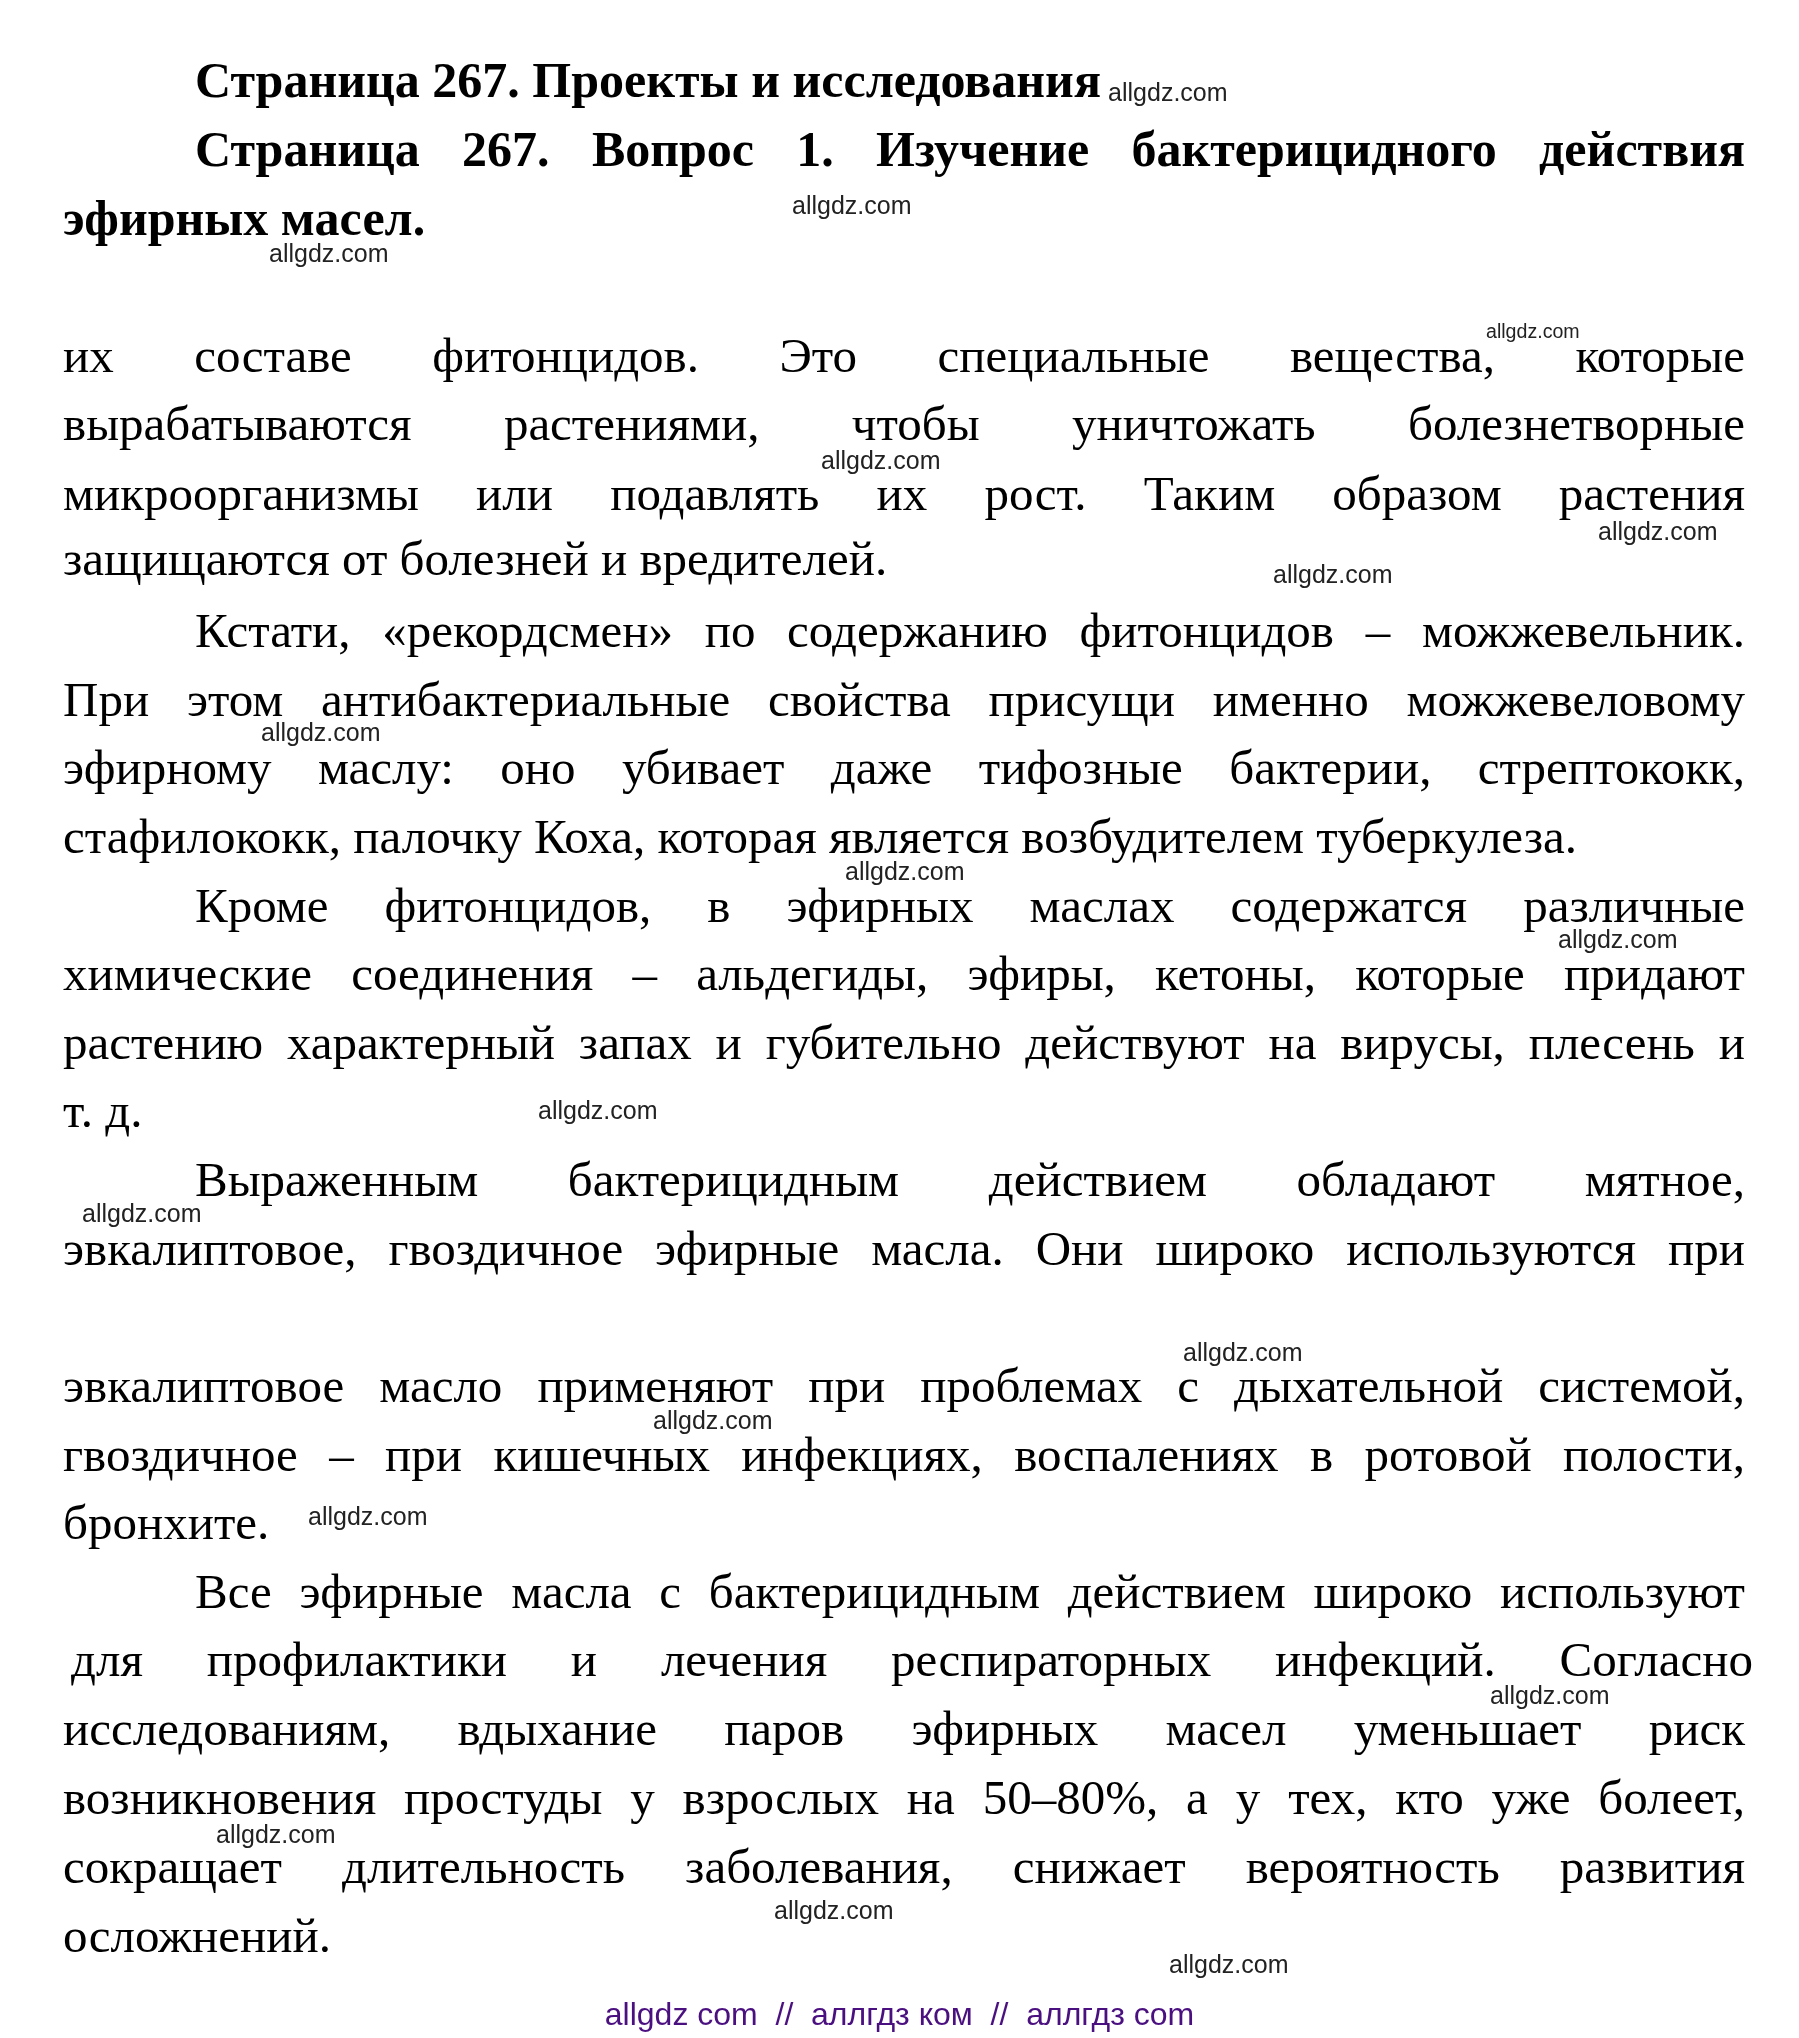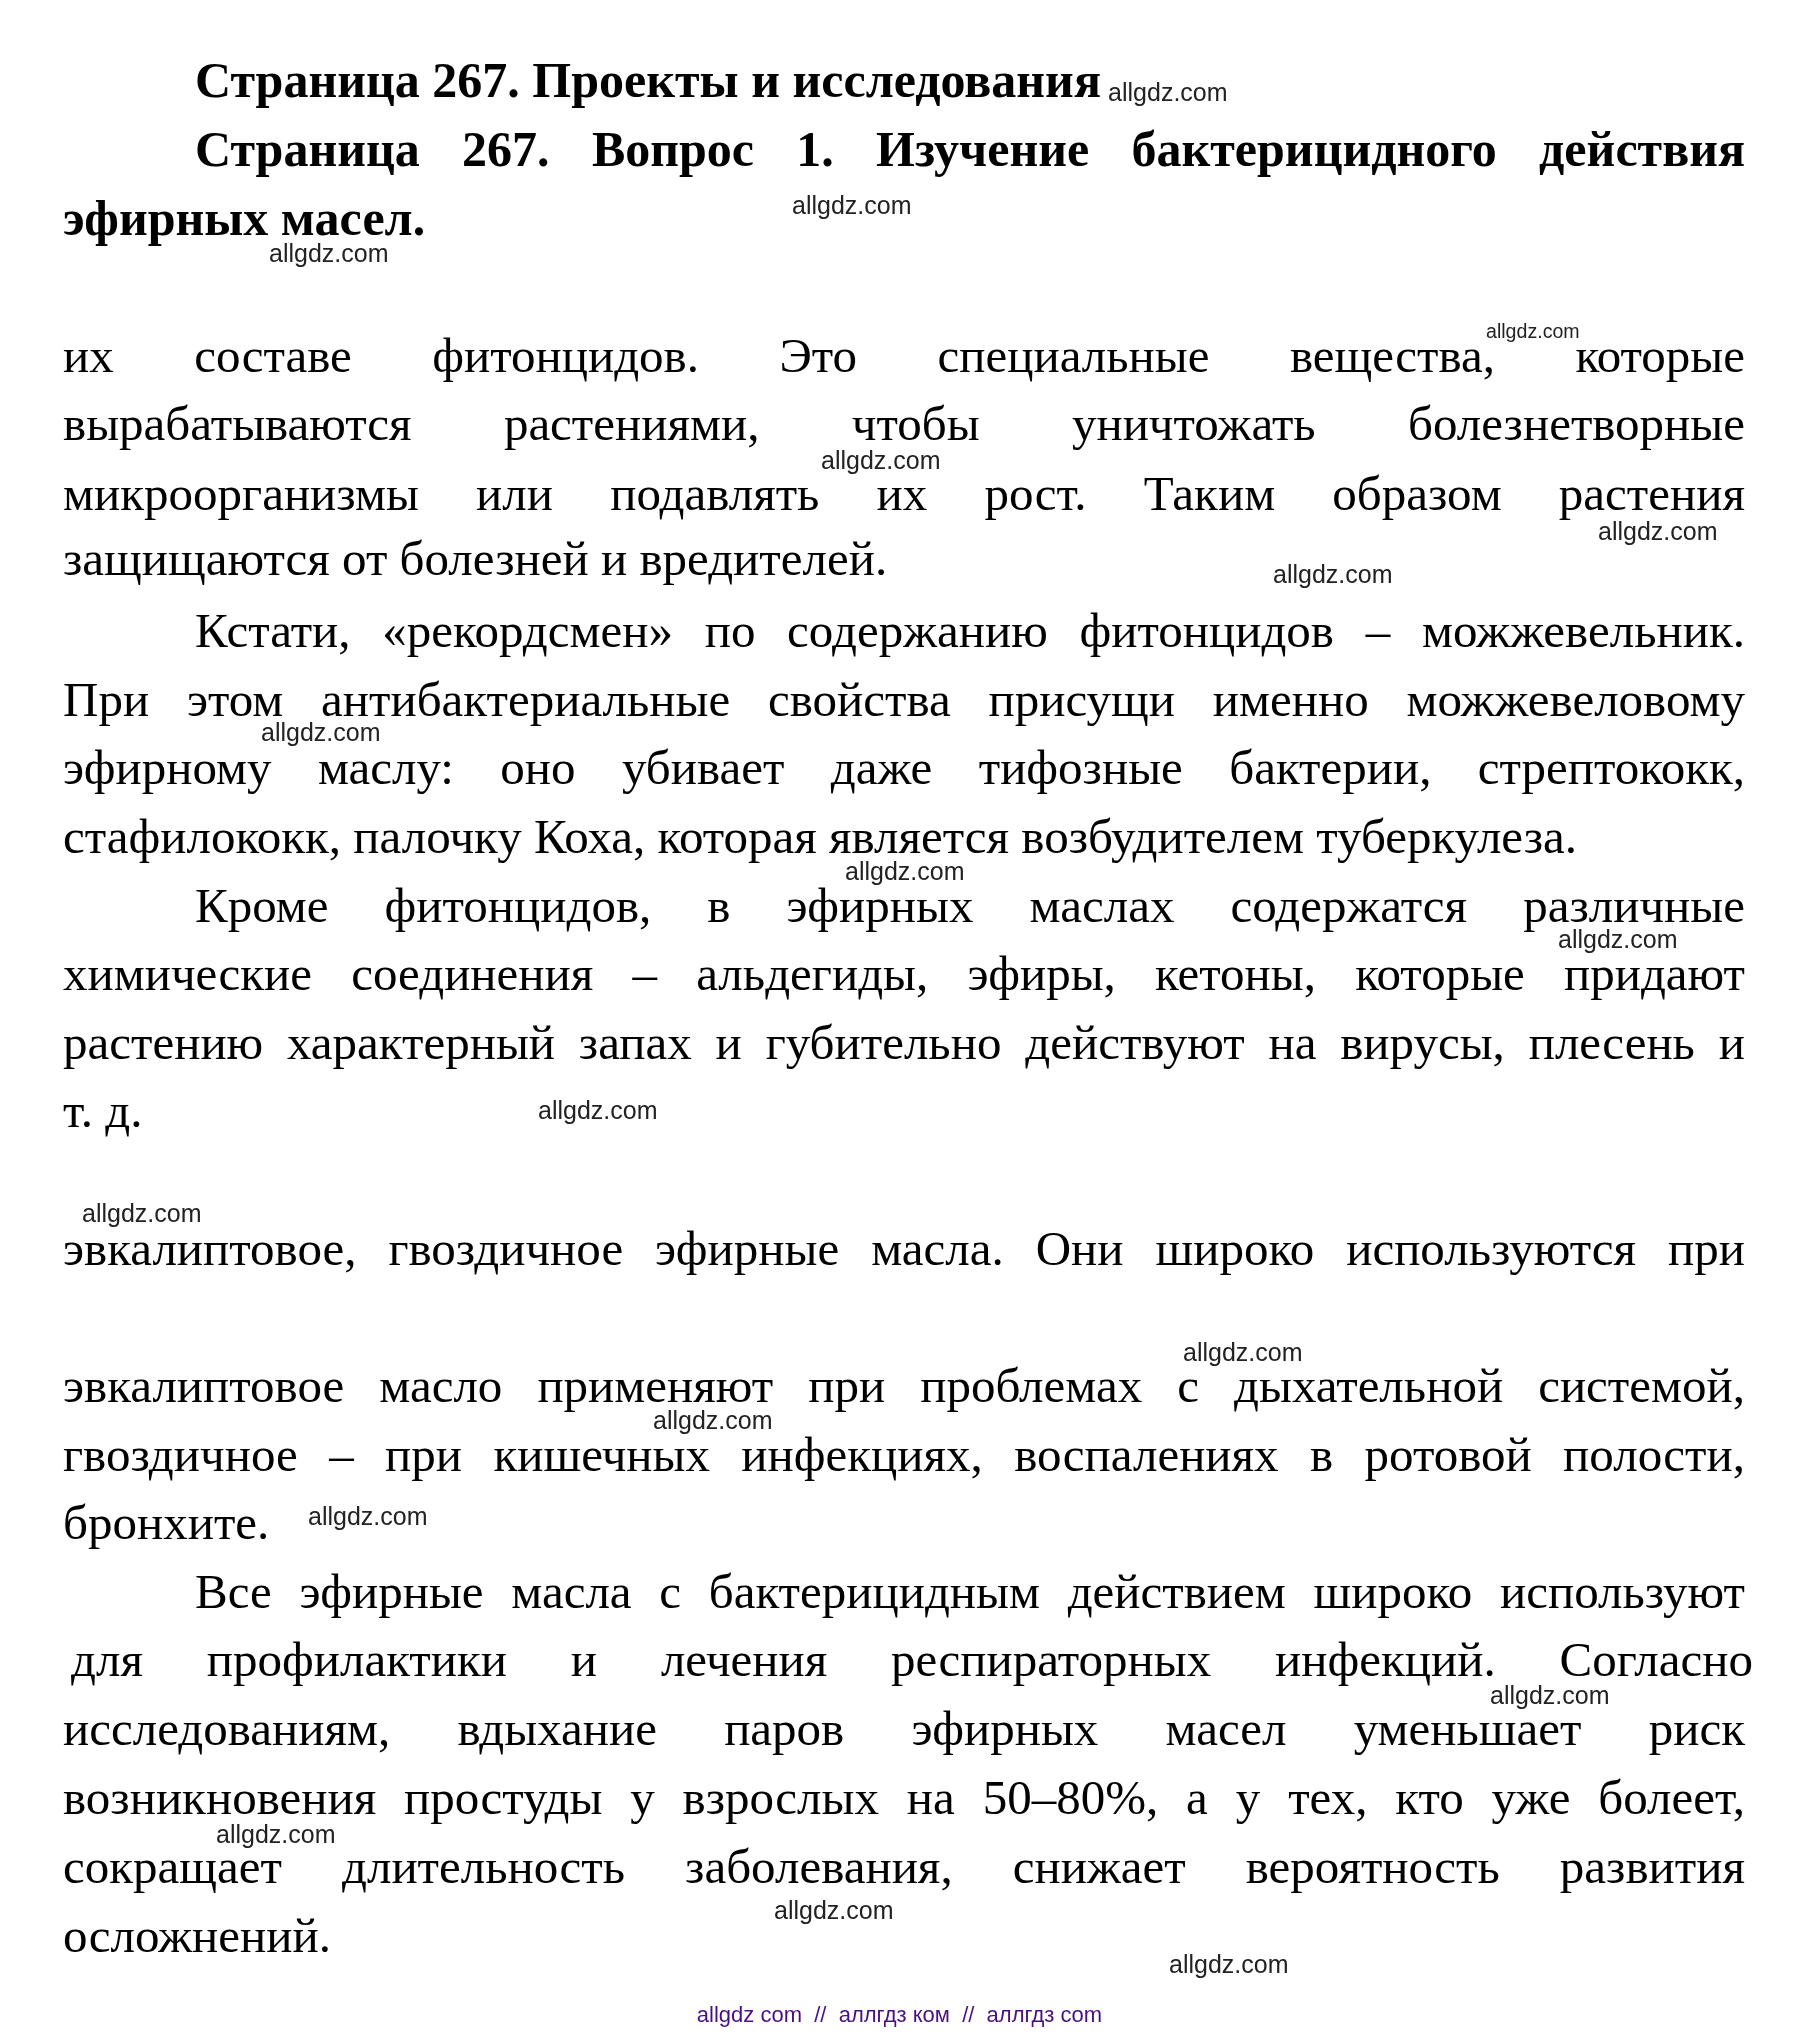--- a/index.html
+++ b/index.html
@@ -6,21 +6,21 @@
   body { width: 1799px; height: 2039px; position: relative; overflow: hidden; }
   .page { position: absolute; left: 0; top: 0; width: 1799px; height: 2039px; background: #fff; }
   .top-banner {
     position: absolute; left: 0; top: 0; width: 1799px; height: 39px;
     text-align: center; line-height: 39px;
     font-family: "Liberation Sans", sans-serif; font-size: 28.5px; color: #22cc22;
   }
   .bottom-banner {
     position: absolute; left: 0; top: 1993px; width: 1799px; height: 43px;
     text-align: center; line-height: 43px; white-space: pre;
-    font-family: "Liberation Sans", sans-serif; font-size: 22px; color: #4b1080;
+    font-family: "Liberation Sans", sans-serif; font-size: 32px; color: #4b1080;
   }
   .line {
     position: absolute; height: 69px; line-height: 69px;
     font-family: "Liberation Serif", serif; font-size: 49px; color: #000;
     white-space: nowrap; overflow: visible;
   }
   .line.just { text-align: justify; text-align-last: justify; white-space: normal; }
   .line.left { text-align: left; }
   .line.title { font-weight: bold; font-size: 50px; }
   .full { left: 63px; width: 1682px; }
@@ -50,20 +50,21 @@
   <div class="line just ind" style="top:596px;">Кстати, «рекордсмен» по содержанию фитонцидов – можжевельник.</div>
   <div class="line just full" style="top:665px;">При этом антибактериальные свойства присущи именно можжевеловому</div>
   <div class="line just full" style="top:733px;">эфирному маслу: оно убивает даже тифозные бактерии, стрептококк,</div>
   <div class="line left full" style="top:802px;">стафилококк, палочку Коха, которая является возбудителем туберкулеза.</div>
 
   <div class="line just ind" style="top:871px;">Кроме фитонцидов, в эфирных маслах содержатся различные</div>
   <div class="line just full" style="top:939px;">химические соединения – альдегиды, эфиры, кетоны, которые придают</div>
   <div class="line just full" style="top:1008px;">растению характерный запах и губительно действуют на вирусы, плесень и</div>
   <div class="line left full" style="top:1076px;">т. д.</div>
 
+  <div class="line just ind" style="top:1145px;">Выраженным бактерицидным действием обладают мятное,</div>
   <div class="line just full" style="top:1214px;">эвкалиптовое, гвоздичное эфирные масла. Они широко используются при</div>
   <div class="line just full" style="top:1351px;">эвкалиптовое масло применяют при проблемах с дыхательной системой,</div>
   <div class="line left full" style="top:1488px;">бронхите.</div>
   <div class="line just full" style="top:1420px;">гвоздичное – при кишечных инфекциях, воспалениях в ротовой полости,</div>
 
   <div class="line just ind" style="top:1557px;">Все эфирные масла с бактерицидным действием широко используют</div>
   <div class="line just full" style="top:1625px;margin-left:8px;">для профилактики и лечения респираторных инфекций. Согласно</div>
   <div class="line just full" style="top:1694px;">исследованиям, вдыхание паров эфирных масел уменьшает риск</div>
   <div class="line just full" style="top:1763px;">возникновения простуды у взрослых на 50–80%, а у тех, кто уже болеет,</div>
   <div class="line just full" style="top:1832px;">сокращает длительность заболевания, снижает вероятность развития</div>

